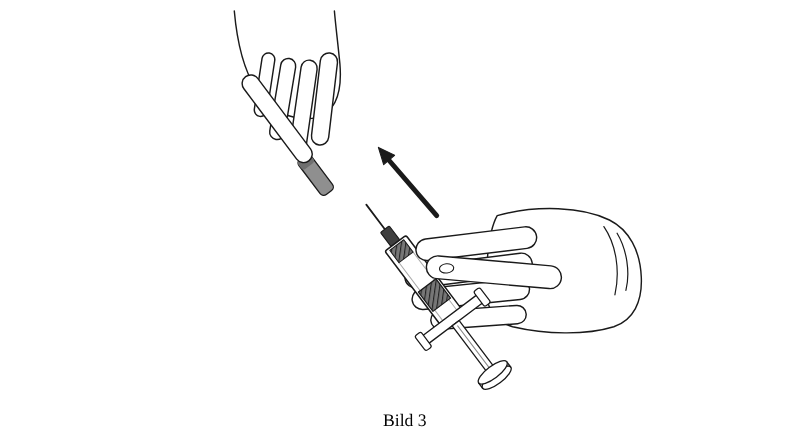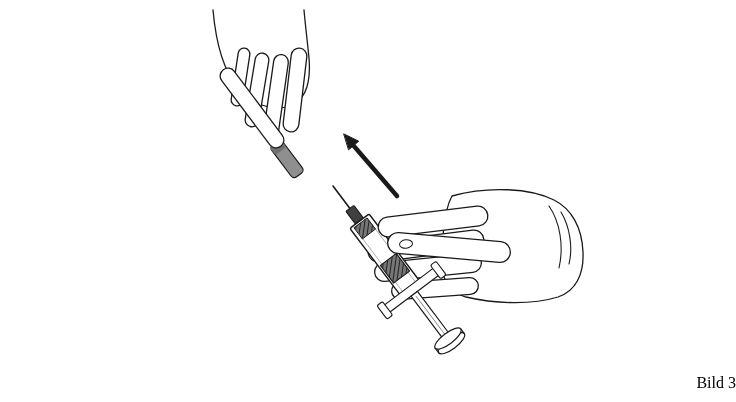--- a/index.html
+++ b/index.html
@@ -18,21 +18,21 @@
   .illustration {
     position: absolute;
     top: 0;
     left: 0;
   }
   .caption {
     position: absolute;
     top: 374px;
     left: 0;
     width: 736px;
-    text-align: right;
+    text-align: center;
     font-size: 16px;
     color: #000000;
     font-family: "Liberation Serif", serif;
   }
 </style>
 </head>
 <body>
 
 <div class="page">
 

